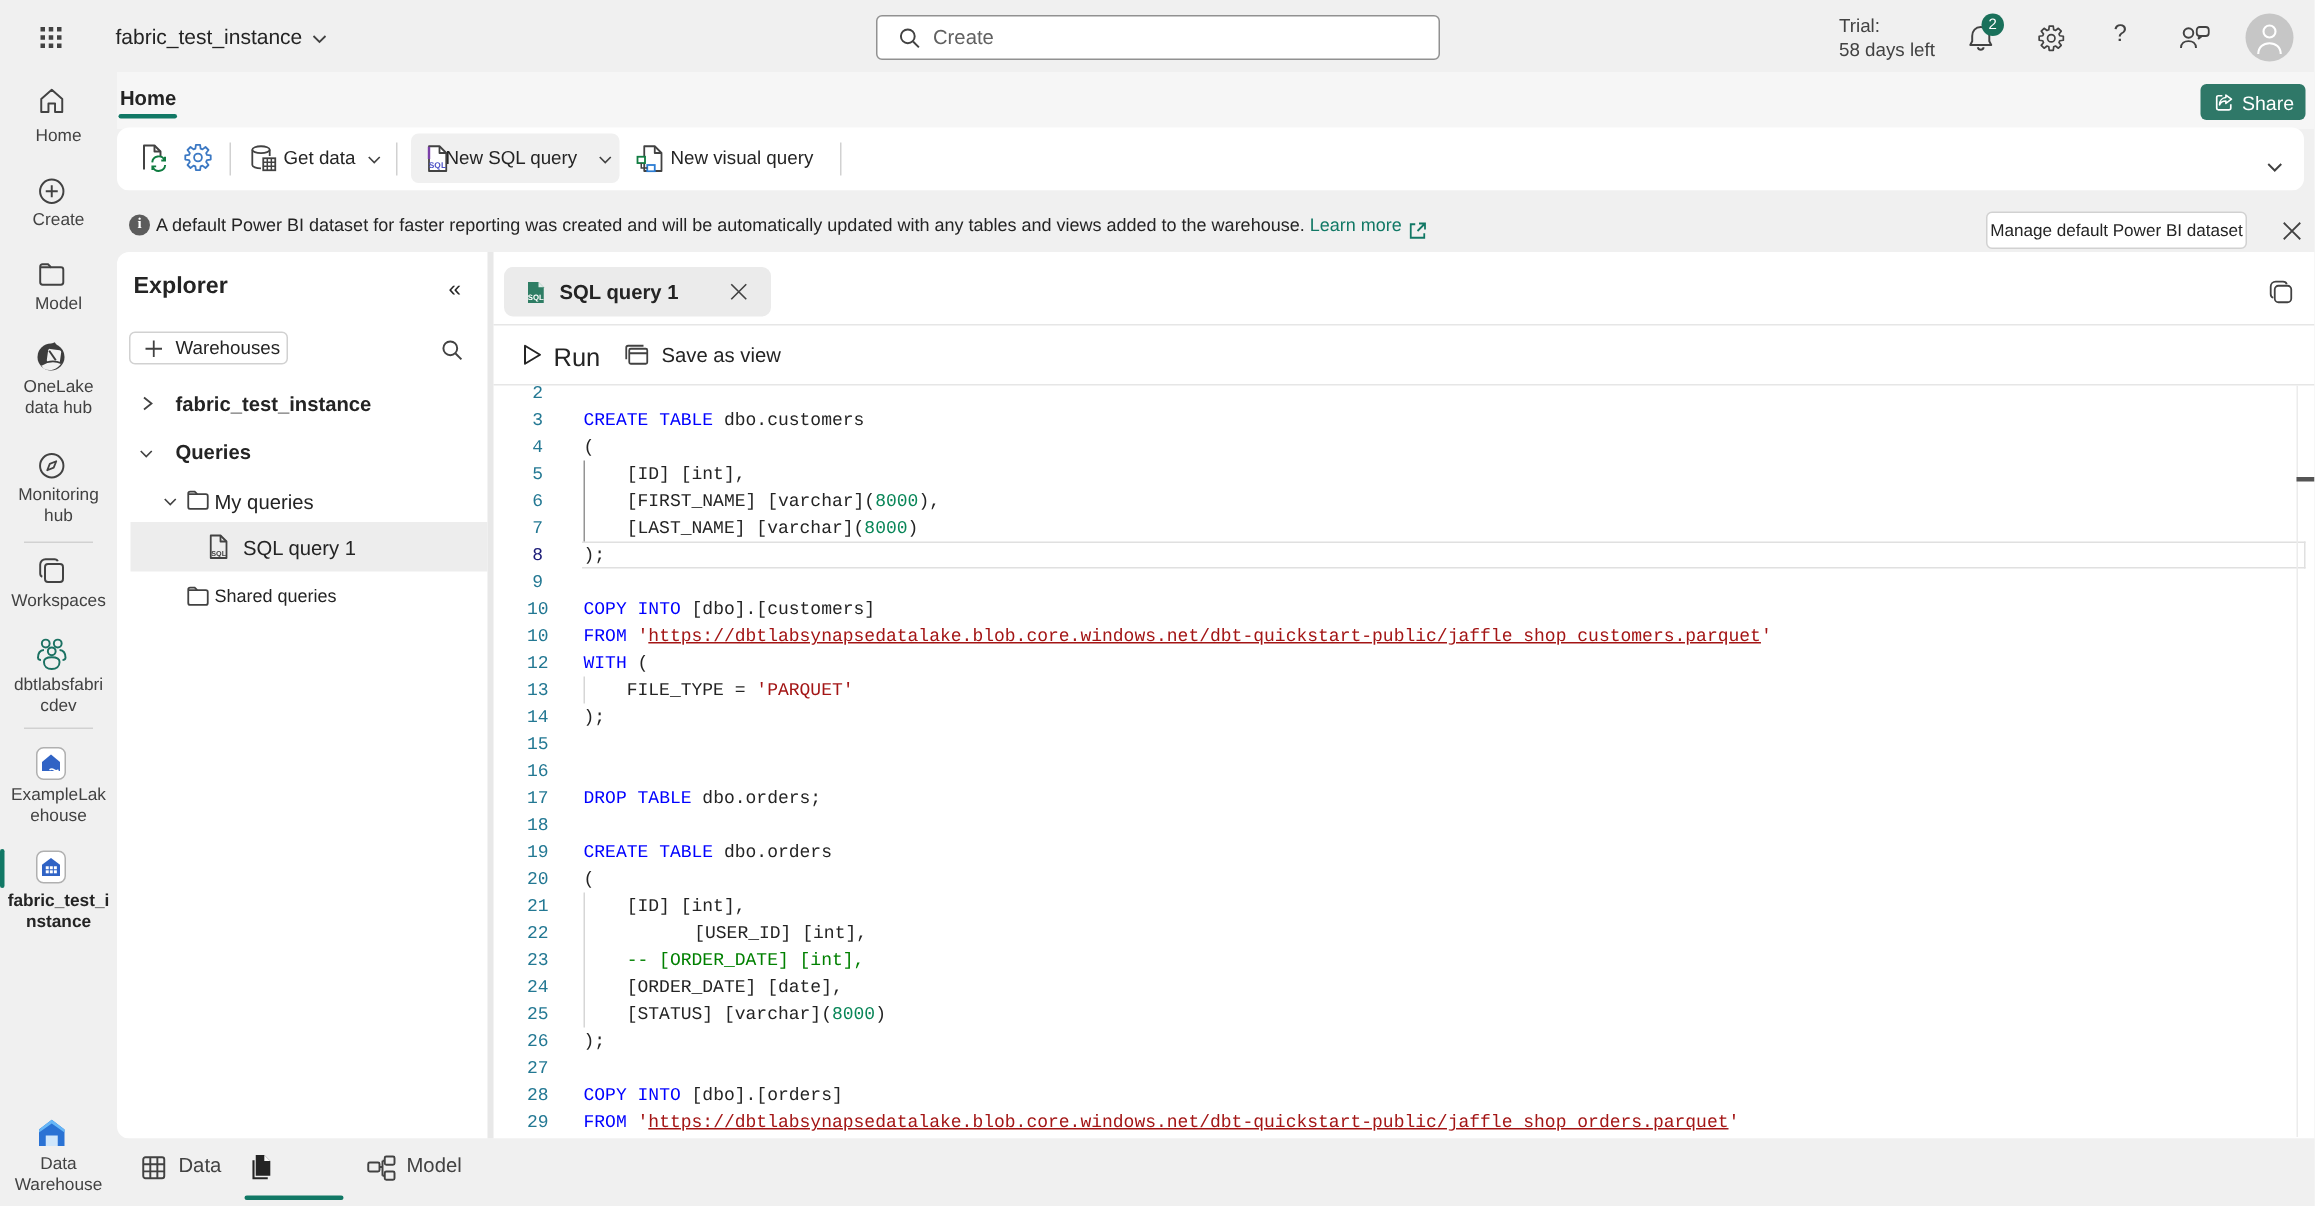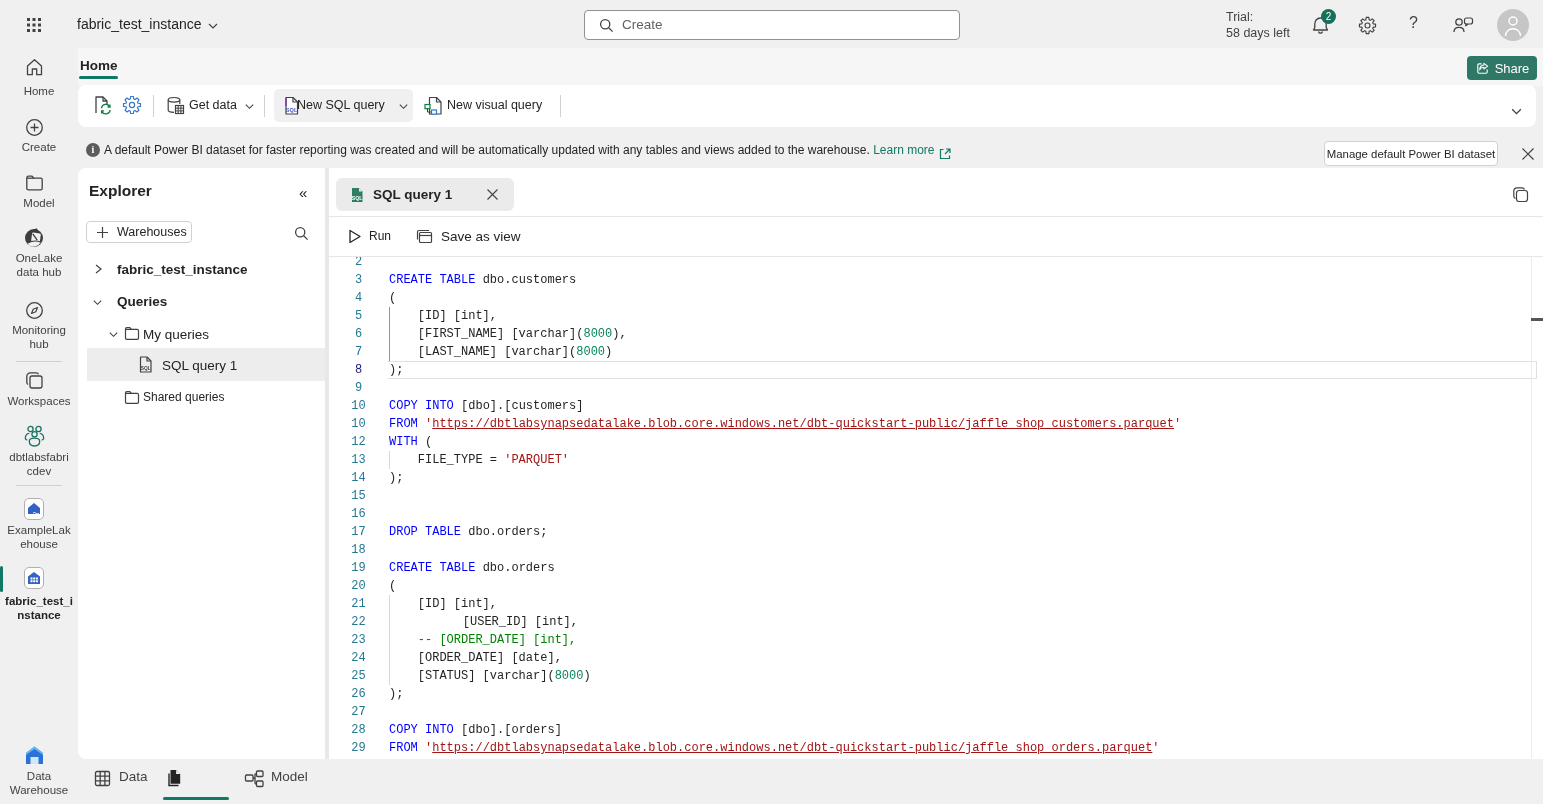--- a/index.html
+++ b/index.html
@@ -246,21 +246,21 @@
   </div>
   <svg class="abs" style="left:1512px; top:186px;" width="18" height="18" viewBox="0 0 18 18">
       <rect x="4.5" y="4.5" width="11" height="11" rx="2.5" fill="none" stroke="#424242" stroke-width="1.2"></rect>
       <path d="M3.5 12.5 C2.4 12.2 1.8 11.3 1.8 10 V5.2 C1.8 3.2 3.2 1.8 5.2 1.8 H10 C11.3 1.8 12.2 2.4 12.5 3.5" fill="none" stroke="#424242" stroke-width="1.2"></path>
     </svg>
 
   <div class="abs" id="runrow"></div>
   <svg class="abs" style="left:348px; top:229px;" width="14" height="15" viewBox="0 0 14 15">
       <path d="M2 1.5 L12 7.5 L2 13.5 Z" fill="none" stroke="#242424" stroke-width="1.3" stroke-linejoin="round"></path>
     </svg>
-  <div class="abs" style="left:369px; top:229px; font-size:12px;">Run</div>
+  <div class="abs" style="left:369px; top:229px; font-size:17px;">Run</div>
   <svg class="abs" style="left:416px; top:229px;" width="17" height="15" viewBox="0 0 17 15">
       <rect x="3.5" y="3.5" width="12" height="10" rx="1" fill="none" stroke="#424242" stroke-width="1.2"></rect>
       <path d="M3.5 6.5 H15.5" stroke="#424242" stroke-width="1.2"></path>
       <path d="M1.5 10.5 V2.8 C1.5 2 2 1.5 2.8 1.5 H13" fill="none" stroke="#424242" stroke-width="1.2"></path>
     </svg>
   <div class="abs" style="left:441px; top:229px; font-size:13.5px;">Save as view</div>
 
   <div class="abs" id="code">
     <div class="abs" style="left:57px; top:104px; width:1149px; height:18px; border-top:1px solid #e0e0e0; border-bottom:1px solid #e0e0e0; border-right:1px solid #e0e0e0;"></div>
     <div class="abs" style="left:58px; top:50px; width:1px; height:54px; background:#949494;"></div>

